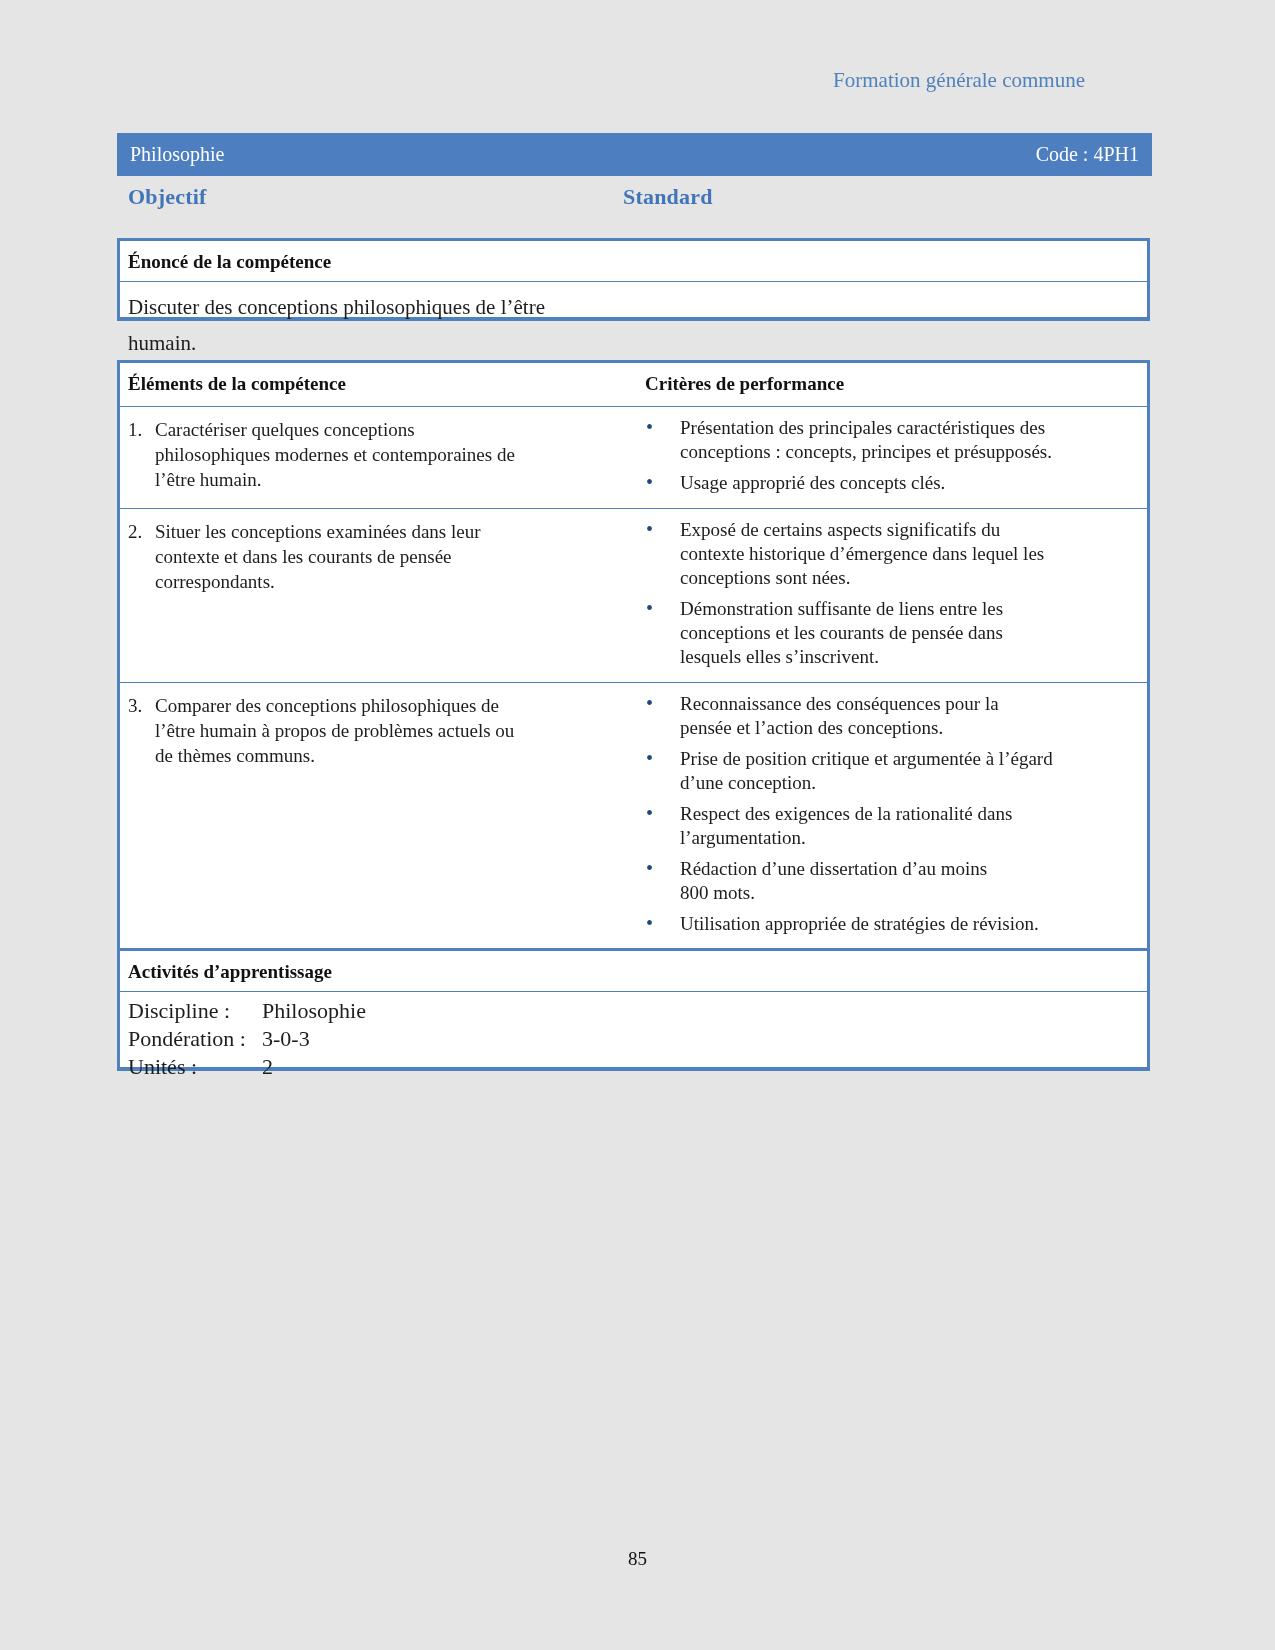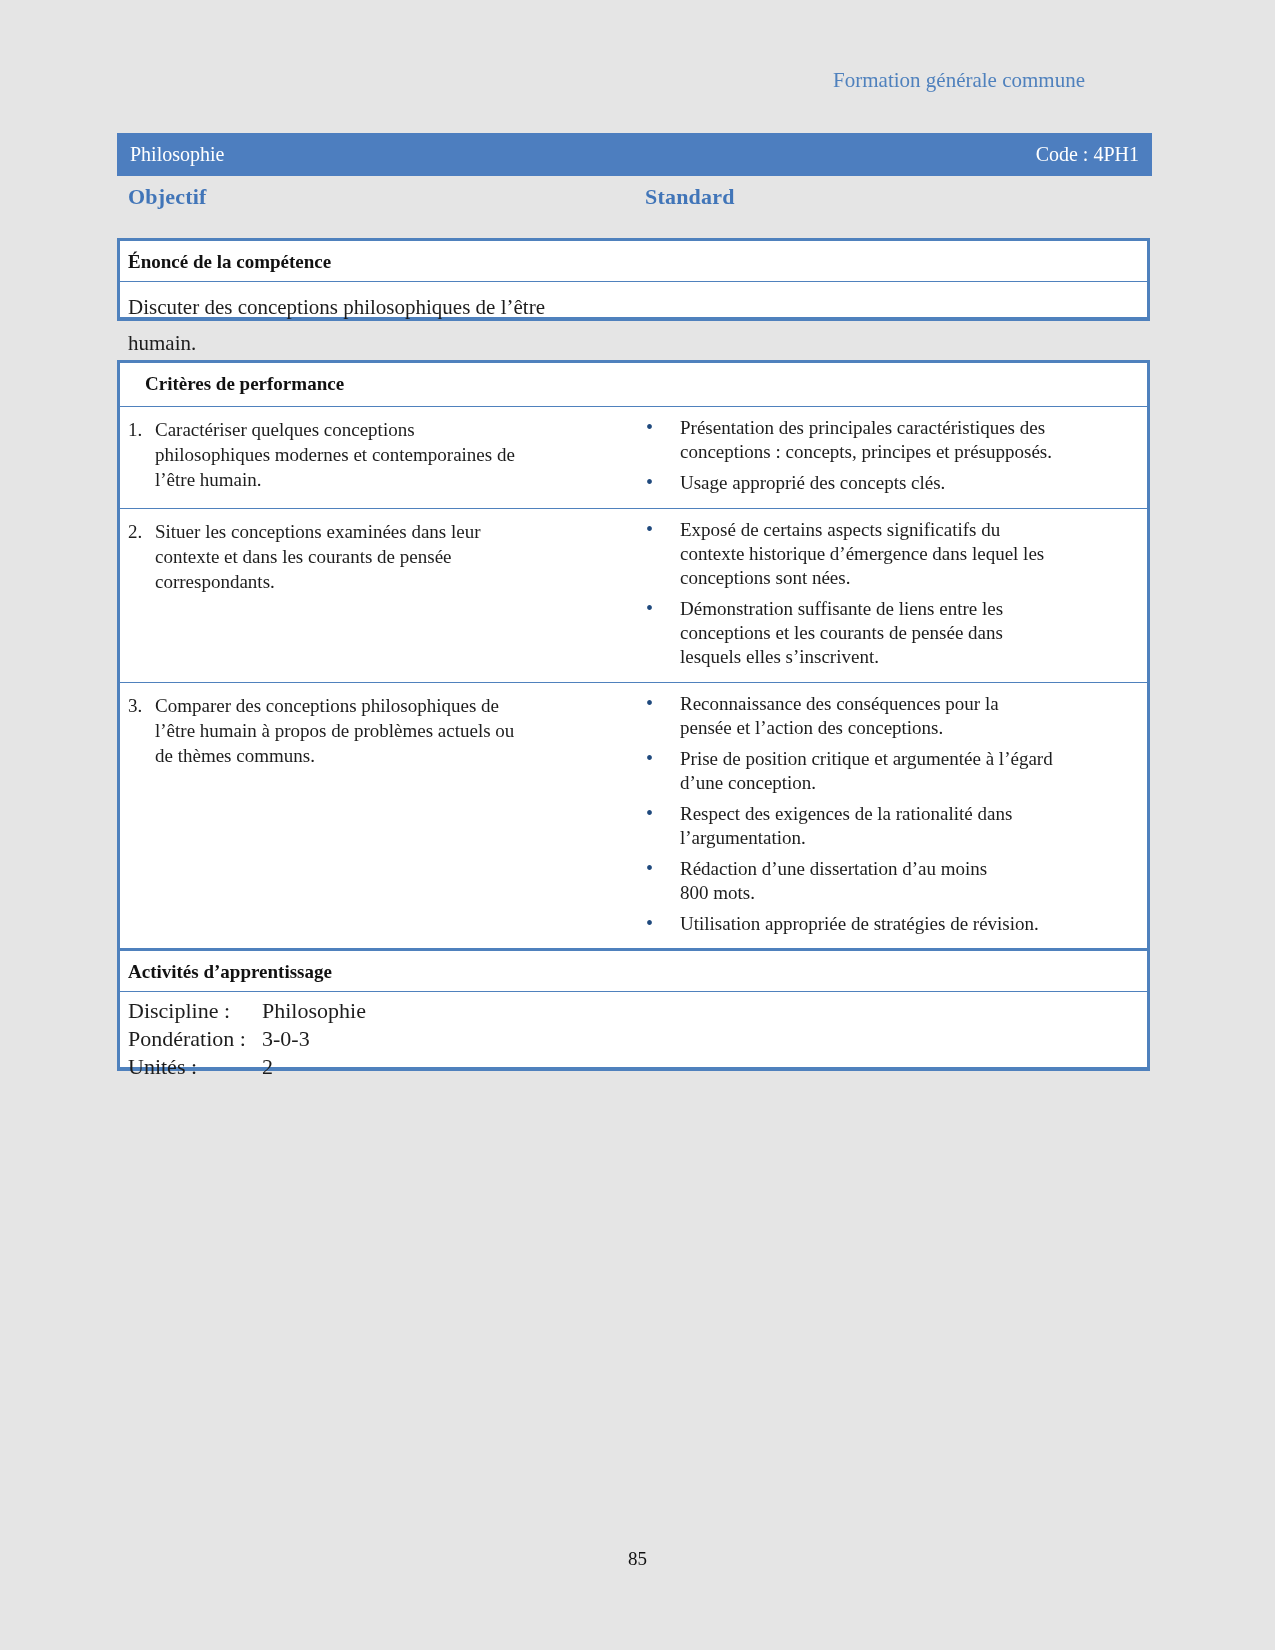--- a/index.html
+++ b/index.html
@@ -22,21 +22,21 @@
     font-size:20px;
     box-sizing:border-box;padding:0 13px;
   }
   .col-headings{position:absolute;left:117px;top:184px;width:1035px;height:30px;}
   .col-headings .lbl{
     position:absolute;top:0;
     font-size:22px;font-weight:bold;color:#4175b8;
     letter-spacing:0.2px;
   }
   .col-headings .lbl.left{left:11px;}
-  .col-headings .lbl.right{left:528px;}
+  .col-headings .lbl.right{left:506px;}
 
   .box{
     position:absolute;left:117px;width:1033px;
     border:3px solid #4f81bd;border-bottom-width:4px;
     box-sizing:border-box;background:#ffffff;
   }
   .box-header{
     font-size:19px;font-weight:bold;color:#111111;
     padding:10px 8px 8px 8px;
     border-bottom:1px solid #4f81bd;
@@ -100,20 +100,21 @@
   </div>
 
   <div class="box enonce">
     <div class="box-header">Énoncé de la compétence</div>
     <div class="box-body">Discuter des conceptions philosophiques de l’être
 humain.</div>
   </div>
 
   <div class="box table">
     <div class="t-header">
+      <div class="cell left">Éléments de la compétence</div>
       <div class="cell right">Critères de performance</div>
     </div>
 
     <div class="t-row r1">
       <div class="cell left">
         <div class="elem">
           <span class="num">1.</span>
           <span class="txt">Caractériser quelques conceptions
 philosophiques modernes et contemporaines de
 l’être humain.</span>

